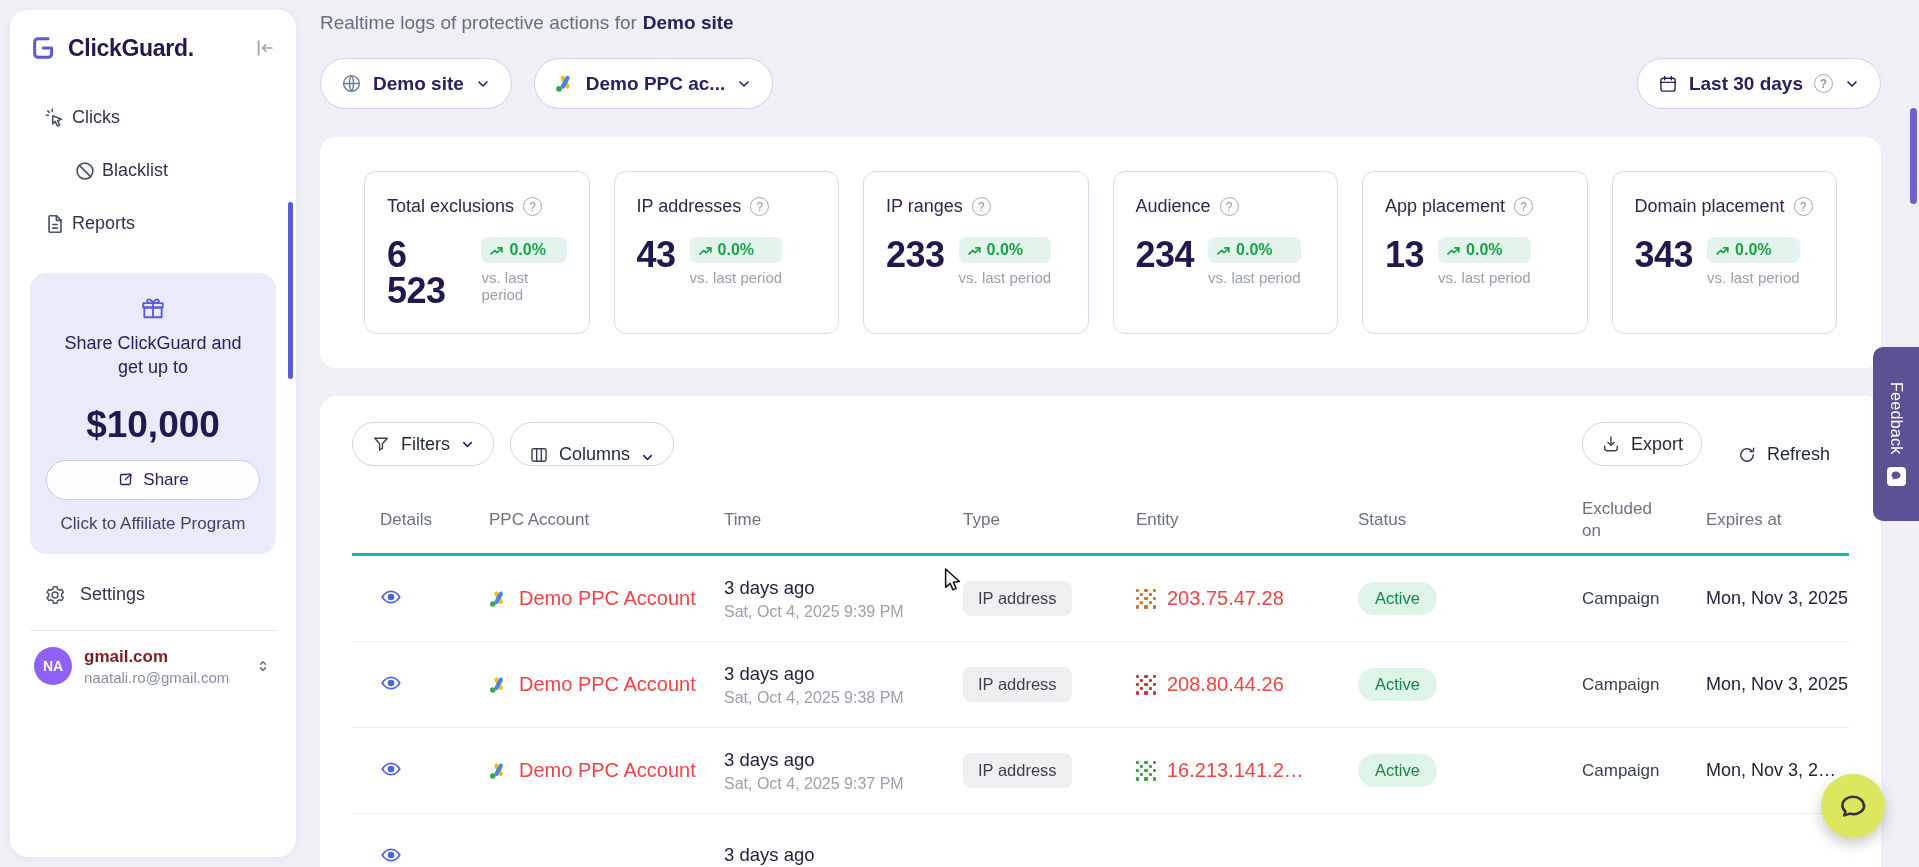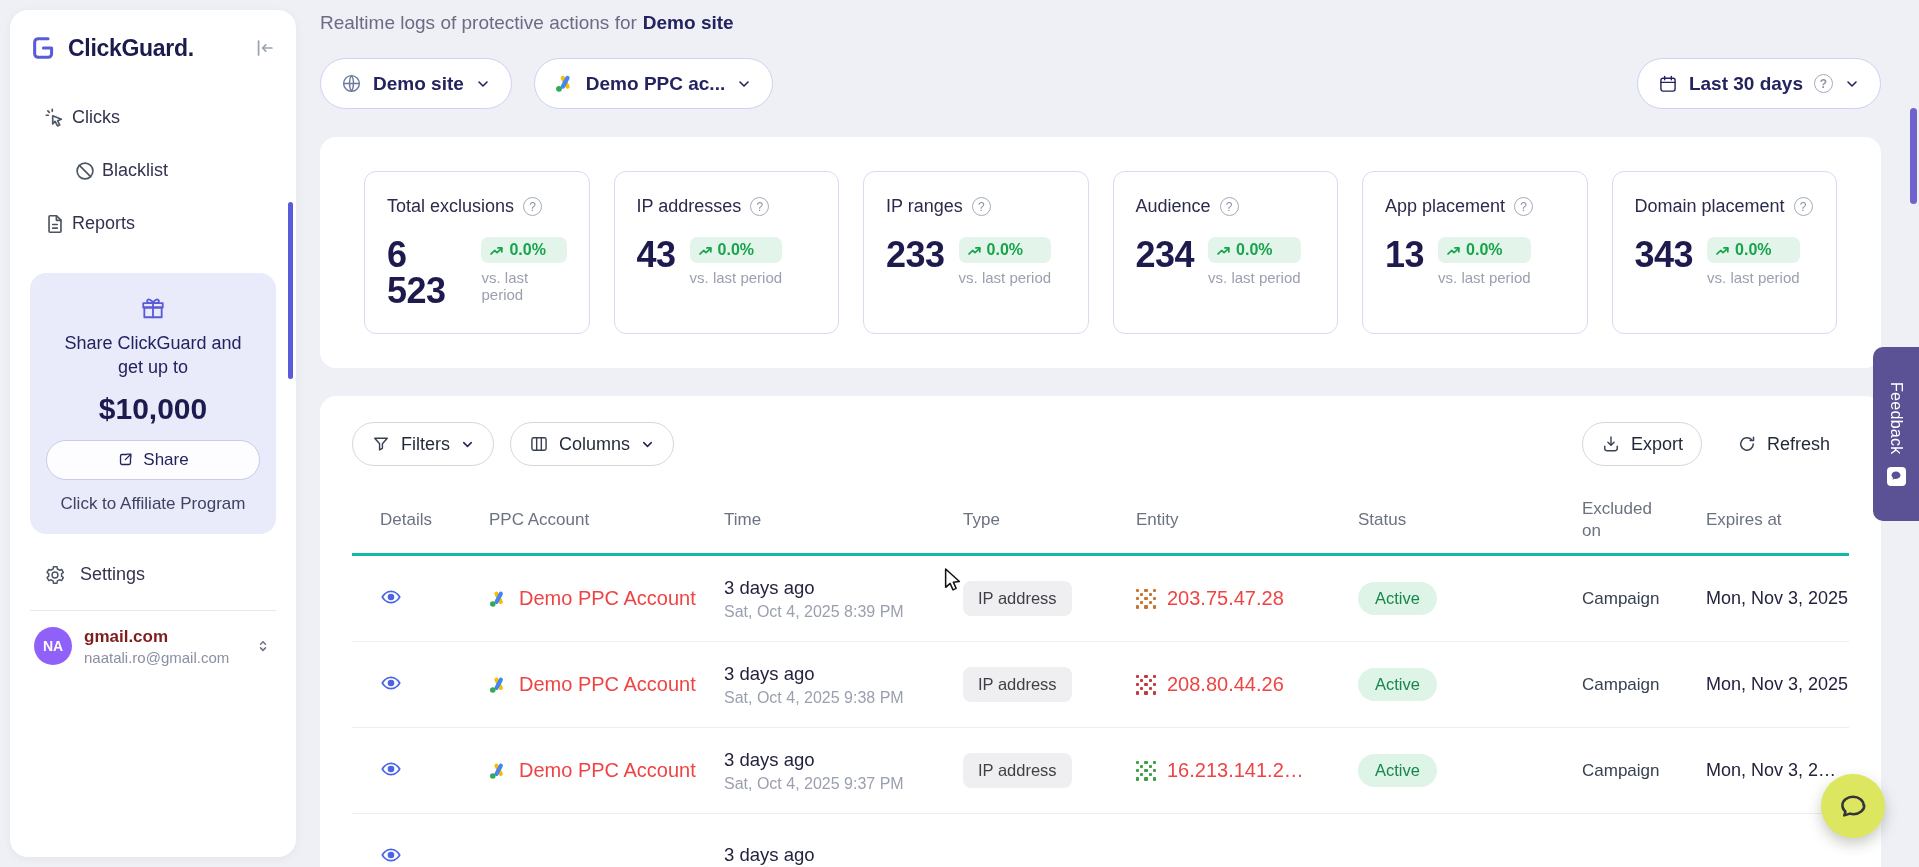--- a/index.html
+++ b/index.html
@@ -33,21 +33,21 @@
   .side-scrollbar {
     position:absolute; right:3px; top:192px; width:5px; height:177px;
     background:var(--accent,#5a5bd8); border-radius:3px;
   }
   .promo {
     margin-top:26px; background:#e9ebfa; border-radius:16px; padding:22px 16px 20px;
     display:flex; flex-direction:column; align-items:center; text-align:center;
   }
   .promo .gift { color:var(--accent,#5a5bd8); }
   .promo-headline { margin-top:10px; font-size:18px; line-height:1.35; color:#23235f; max-width:190px; }
-  .promo-amount { margin-top:12px; font-size:30px; font-weight:800; color:#1d1b4e; }
+  .promo-amount { margin-top:24px; font-size:37px; font-weight:800; color:#1d1b4e; }
   .share-btn {
     margin-top:14px; width:100%; height:40px; border:1px solid #c9cbe8; border-radius:20px;
     background:#fdfdff; display:flex; align-items:center; justify-content:center; gap:9px;
     font-size:17px; color:#23235f; cursor:pointer;
   }
   .affiliate { margin-top:14px; font-size:17px; color:#3f4262; cursor:pointer; }
   .settings-row { margin-top:30px; display:flex; align-items:center; gap:14px; padding:0 14px;
     font-size:18px; color:#33334f; cursor:pointer; }
   .user-divider { margin-top:24px; border-top:1px solid #e7e8ee; }
   .user-row { margin-top:16px; display:flex; align-items:center; gap:12px; cursor:pointer; padding:0 4px; }
@@ -91,21 +91,21 @@
   }
   .trend-note { font-size:15px; color:#9aa0ae; }
 
   .table-panel { margin-top:28px; padding:26px 32px 0; height:620px; }
   .controls { display:flex; align-items:center; }
   .btn {
     height:44px; border:1px solid #d6d6de; border-radius:22px; background:#fff;
     display:flex; align-items:center; gap:10px; padding:0 18px; font-size:18px; color:#1f2937; cursor:pointer;
   }
   .btn .bicon { color:#374151; }
-  .btn + .btn { margin-left:16px; }
+  .btn + .btn { margin-left:16px;align-items:flex-end; }
   .btn.ghost { border-color:transparent; }
   .controls-right { margin-left:auto; display:flex; align-items:center; }
   .chev { color:#23235f; }
 
   .tgrid { display:grid; grid-template-columns:137px 235px 239px 173px 222px 224px 124px 1fr; align-items:center; }
   .thead { margin-top:30px; min-height:60px; padding-bottom:10px; border-bottom:3px solid #14b8a6;
     font-size:17px; color:#6b7280; }
   .thead > div:first-child, .trow > .c-details { padding-left:28px; }
   .hdr-wrap { display:inline-block; width:80px; line-height:1.25; }
   .trow { height:86px; border-bottom:1px solid #eceef2; }
@@ -503,21 +503,21 @@
             <svg width="19" height="18" viewBox="0 0 24 22">
               <rect x="9.6" y="1" width="5.2" height="17" rx="2.6" fill="#FBBC04" transform="rotate(-28 12.2 9.5)"></rect>
               <rect x="9.6" y="1" width="5.2" height="17" rx="2.6" fill="#4285F4" transform="rotate(28 12.2 9.5)"></rect>
               <circle cx="4.8" cy="17.4" r="3.5" fill="#34A853"></circle>
             </svg>
           </span>
           <span>Demo PPC Account</span>
         </div>
       <div class="c-time">
           <div class="t1">3 days ago</div>
-          <div class="t2">Sat, Oct 4, 2025 8:39 PM</div>
+          <div class="t2">Sat, Oct 4, 2025 9:39 PM</div>
         </div>
       <div><span class="pill-type">IP address</span></div>
       <div class="c-entity">
           <span class="identicon">
             <i style="background: rgb(200, 116, 47);"></i>
             <i></i>
             <i style="background: rgb(200, 116, 47);"></i>
             <i></i>
             <i style="background: rgb(200, 116, 47);"></i>
             <i></i>

